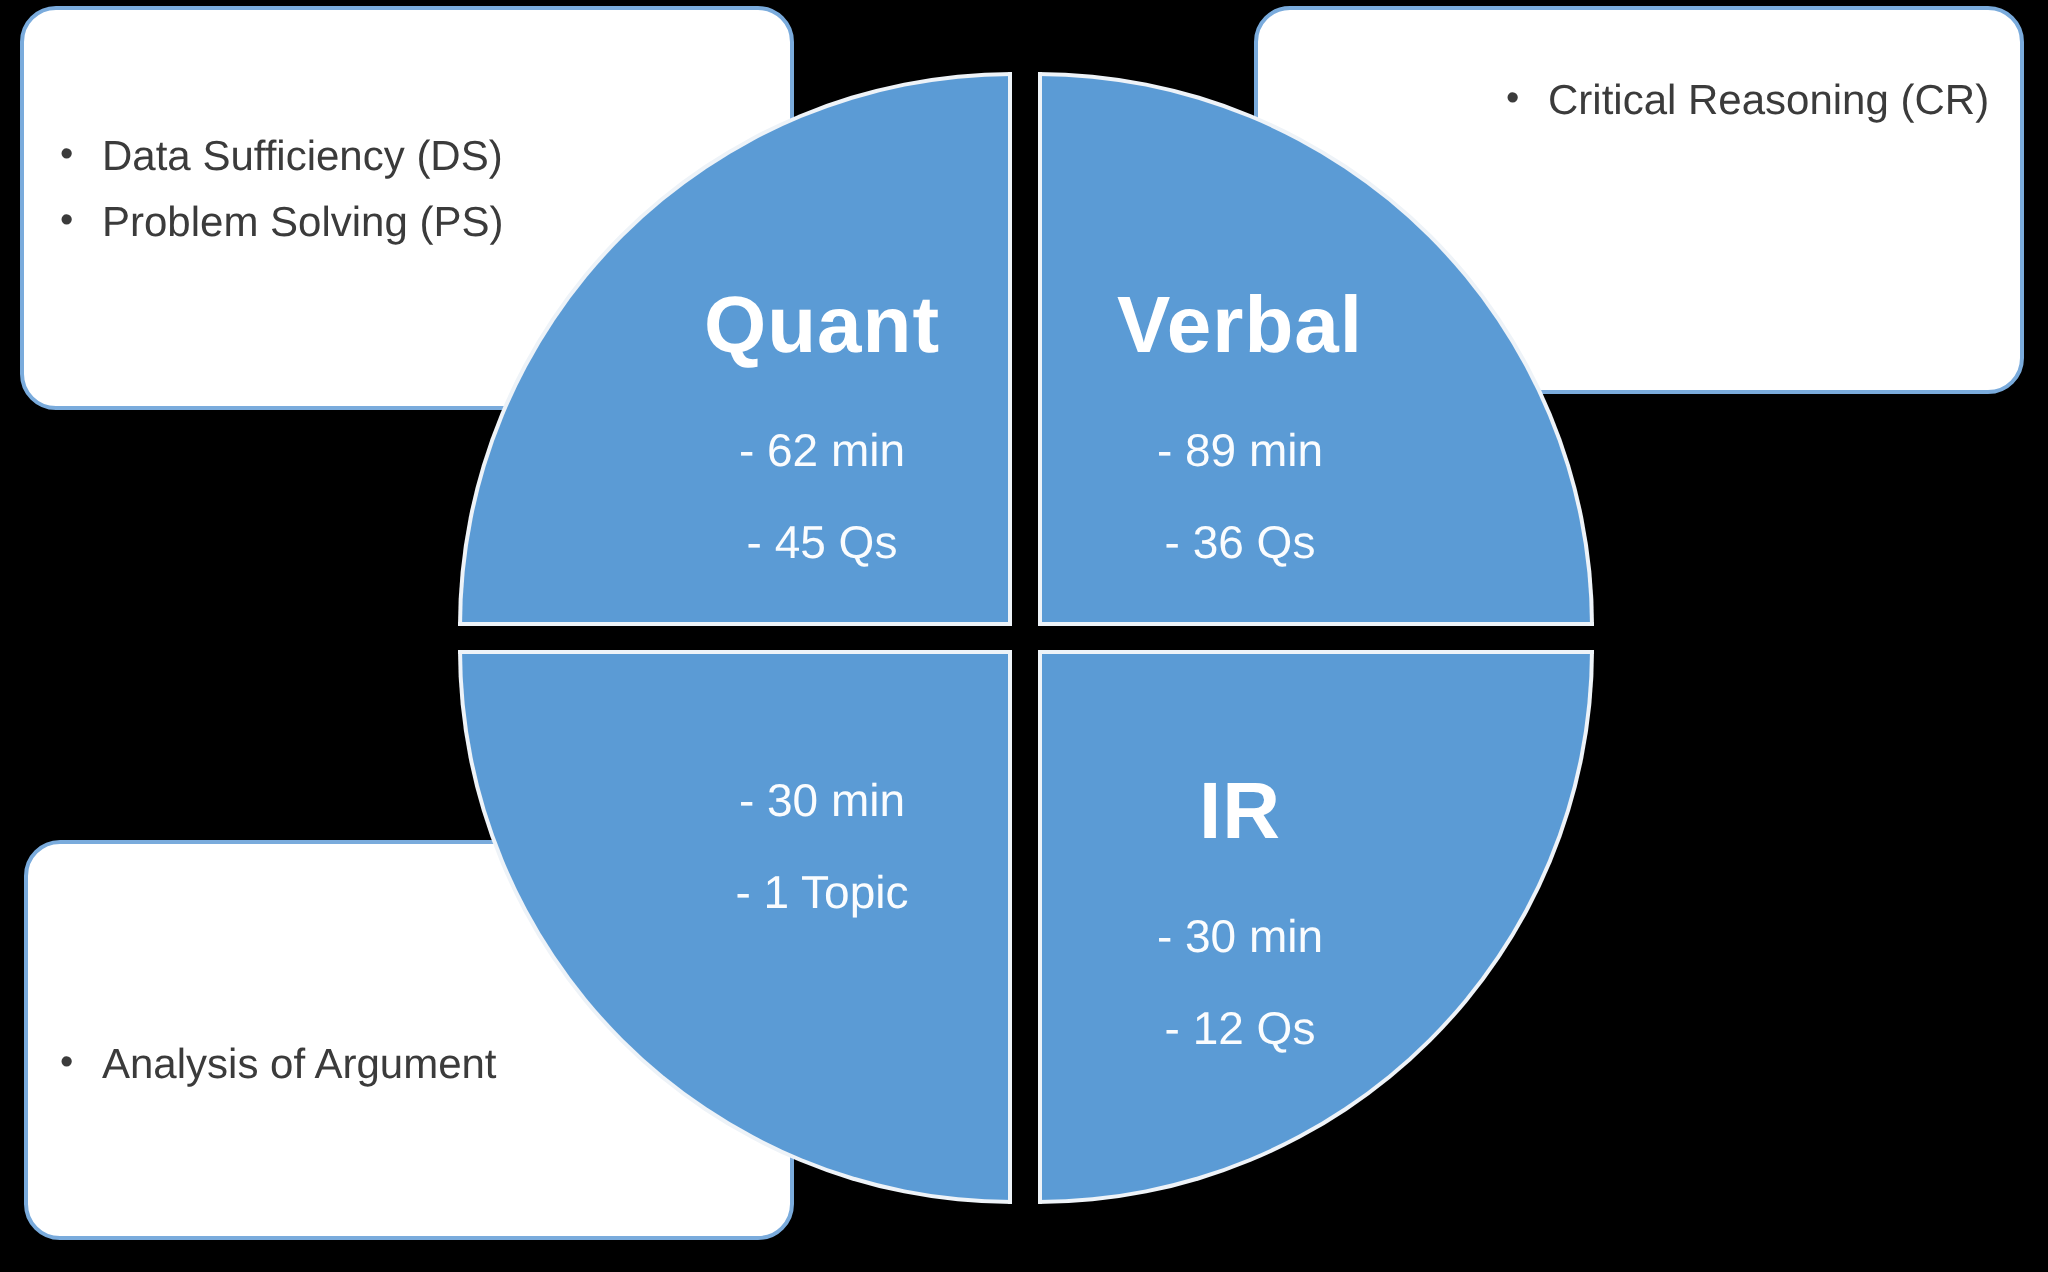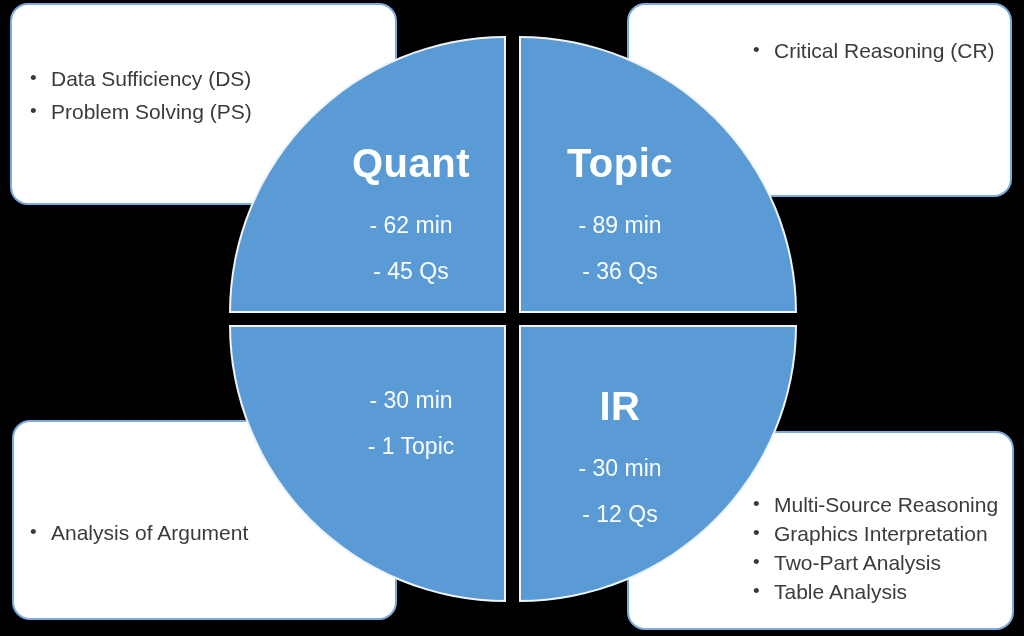--- a/index.html
+++ b/index.html
@@ -111,40 +111,32 @@
       <li>Critical Reasoning (CR)</li>
     </ul>
   </div>
 
   <div class="box box-bl">
     <ul>
       <li>Analysis of Argument</li>
     </ul>
   </div>
 
-  <div class="box box-br">
-    <ul>
-      <li>Multi-Source Reasoning</li>
-      <li>Graphics Interpretation</li>
-      <li>Two-Part Analysis</li>
-      <li>Table Analysis</li>
-    </ul>
-  </div>
 
   <div class="quad quad-tl">
     <div class="stack">
       <div class="q-title">Quant</div>
       <div class="q-detail">- 62 min</div>
       <div class="q-detail">- 45 Qs</div>
     </div>
   </div>
 
   <div class="quad quad-tr">
     <div class="stack">
-      <div class="q-title">Topic</div>
+      <div class="q-title">Verbal</div>
       <div class="q-detail">- 89 min</div>
       <div class="q-detail">- 36 Qs</div>
     </div>
   </div>
 
   <div class="quad quad-bl">
     <div class="stack">
       <div class="q-detail">- 30 min</div>
       <div class="q-detail">- 1 Topic</div>
     </div>

